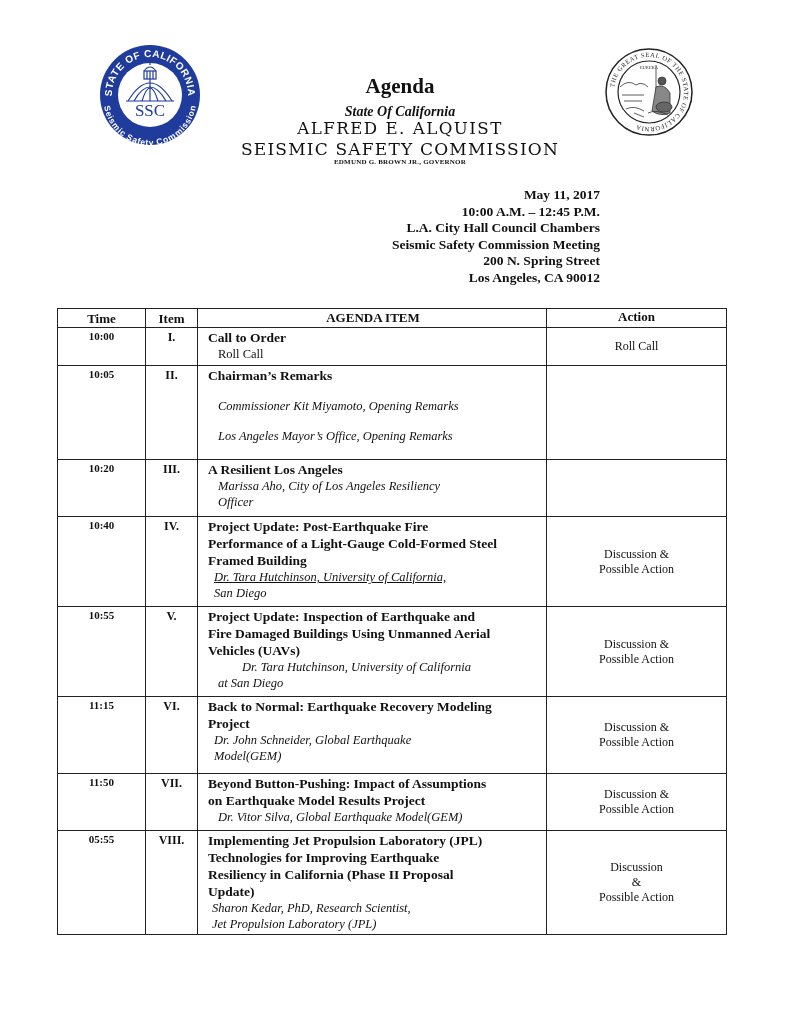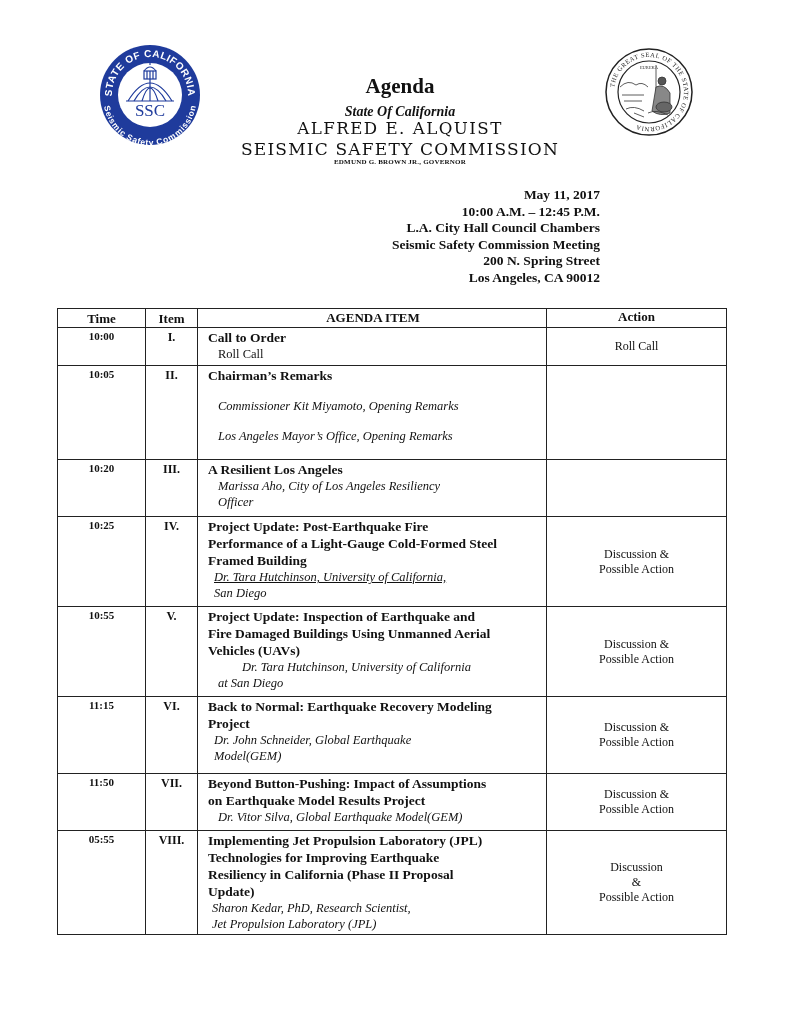--- a/index.html
+++ b/index.html
@@ -143,21 +143,21 @@
         <td class="c-time">10:20</td>
         <td class="c-item">III.</td>
         <td class="c-agenda">
           <div class="a-title">A Resilient Los Angeles</div>
           <div class="a-sub">Marissa Aho, City of Los Angeles Resiliency</div>
           <div class="a-sub">Officer</div>
         </td>
         <td class="c-action"></td>
       </tr>
       <tr style="height: 90px;">
-        <td class="c-time">10:25</td>
+        <td class="c-time">10:40</td>
         <td class="c-item">IV.</td>
         <td class="c-agenda">
           <div class="a-title">Project Update: Post-Earthquake Fire</div>
           <div class="a-title">Performance of a Light-Gauge Cold-Formed Steel</div>
           <div class="a-title">Framed Building</div>
           <div class="a-sub" style="padding-left: 6px; text-decoration: underline;">Dr. Tara Hutchinson, University of California,</div>
           <div class="a-sub" style="padding-left: 6px;">San Diego</div>
         </td>
         <td class="c-action">
           <div>Discussion &amp;</div>

